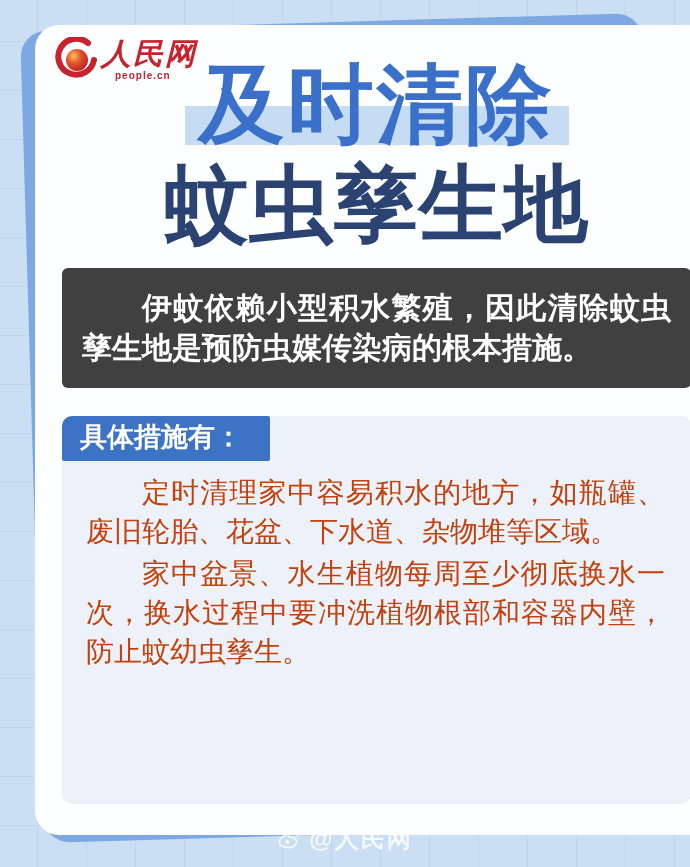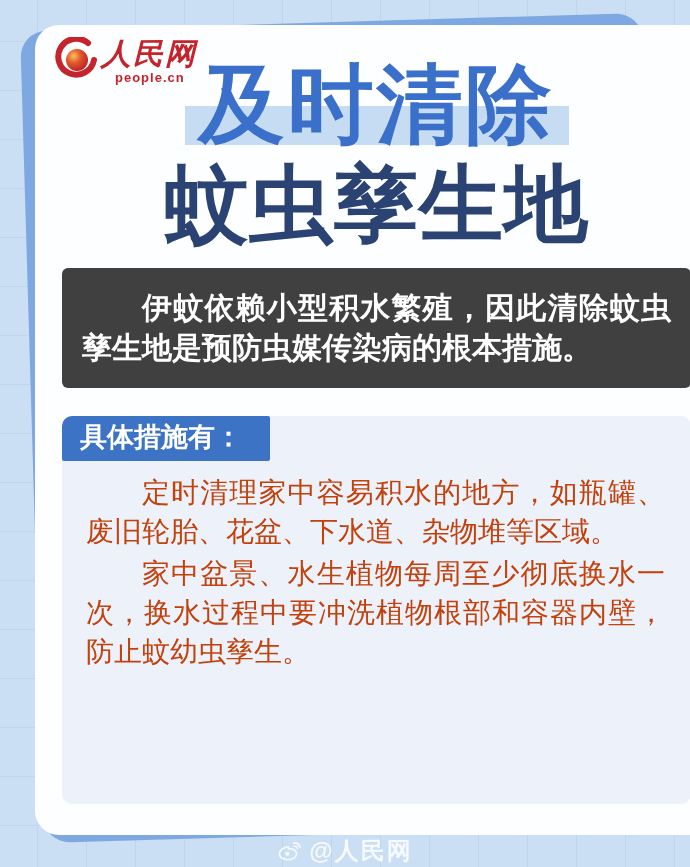--- a/index.html
+++ b/index.html
@@ -33,21 +33,21 @@
     display:flex;align-items:flex-start;gap:4px;
   }
   .logo .swirl{width:42px;height:42px;}
   .logo .logo-text{display:flex;flex-direction:column;line-height:1;}
   .brand-name{
     font-family:"Liberation Serif","DejaVu Serif",serif;
     font-weight:700;font-style:italic;
     font-size:30px;color:#c5242c;letter-spacing:2px;margin-top:2px;
   }
   .brand-domain{
-    font-size:13px;font-weight:700;color:#c5242c;
+    font-size:10px;font-weight:700;color:#c5242c;
     letter-spacing:1px;margin:2px 0 0 14px;
   }
   
   .title-block{margin-top:32px;text-align:center;}
   .title-line1{
     display:inline-block;
     font-size:86px;font-weight:900;line-height:1.1;
     color:#3a70ca;letter-spacing:3px;
     padding:0 14px;
     background:linear-gradient(180deg, transparent 52%, #c6dcf3 52%, #c6dcf3 93%, transparent 93%);
@@ -85,21 +85,21 @@
   .measures-body{padding:12px 26px 0 24px;}
   .measures-body p{
     margin:0 0 3px 0;
     font-size:28px;line-height:39px;
     color:#c2410c;
     text-indent:2em;
     text-align:justify;
   }
   
   .watermark{
-    position:absolute;left:0;bottom:0;width:100%;
+    position:absolute;left:0;bottom:12px;width:100%;
     display:flex;align-items:center;justify-content:center;gap:6px;
     color:rgba(255,255,255,0.82);
     font-size:24px;font-weight:600;letter-spacing:2px;
   }
   .watermark svg{display:block;}
 </style>
 </head>
 <body>
 
 <div class="stage">

